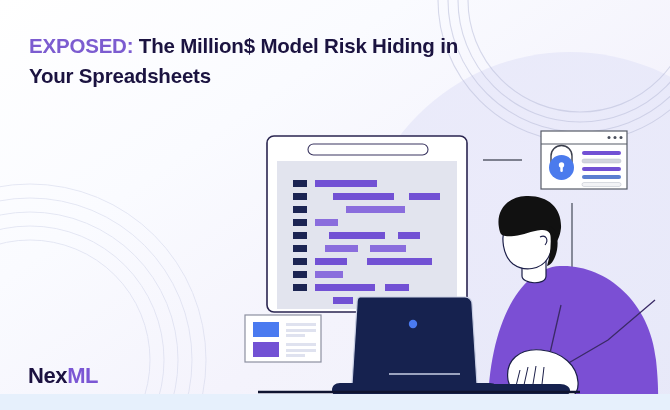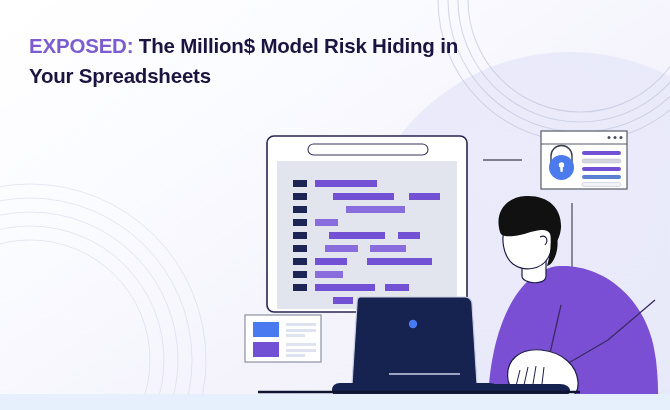--- a/index.html
+++ b/index.html
@@ -226,14 +226,17 @@
       <line x1="258" y1="392" x2="580" y2="392" stroke="#0f1430" stroke-width="2.4"></line>
     </svg>
   </div>
 
   <div class="bg-bottomband2"></div>
 
   <div class="headline">
     <span class="kw">EXPOSED:</span><span> The Million$ Model Risk Hiding in Your Spreadsheets</span>
   </div>
 
+  <div class="logo">
+    <span>Nex</span><span class="ml">ML</span>
+  </div>
 
 </div>
 
 </body></html>

